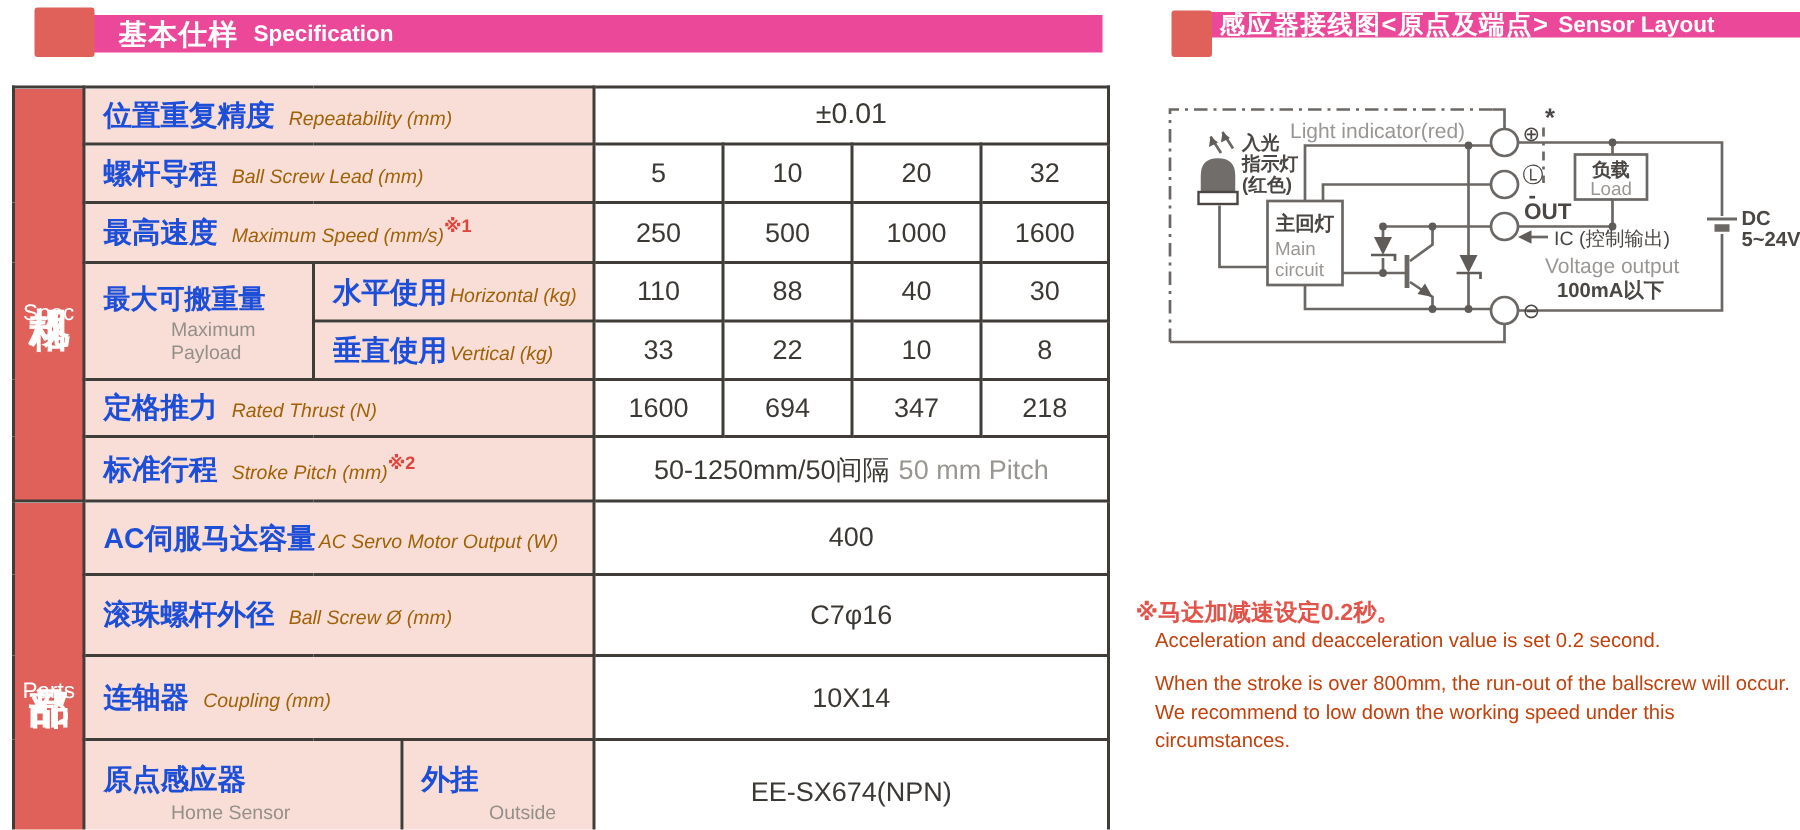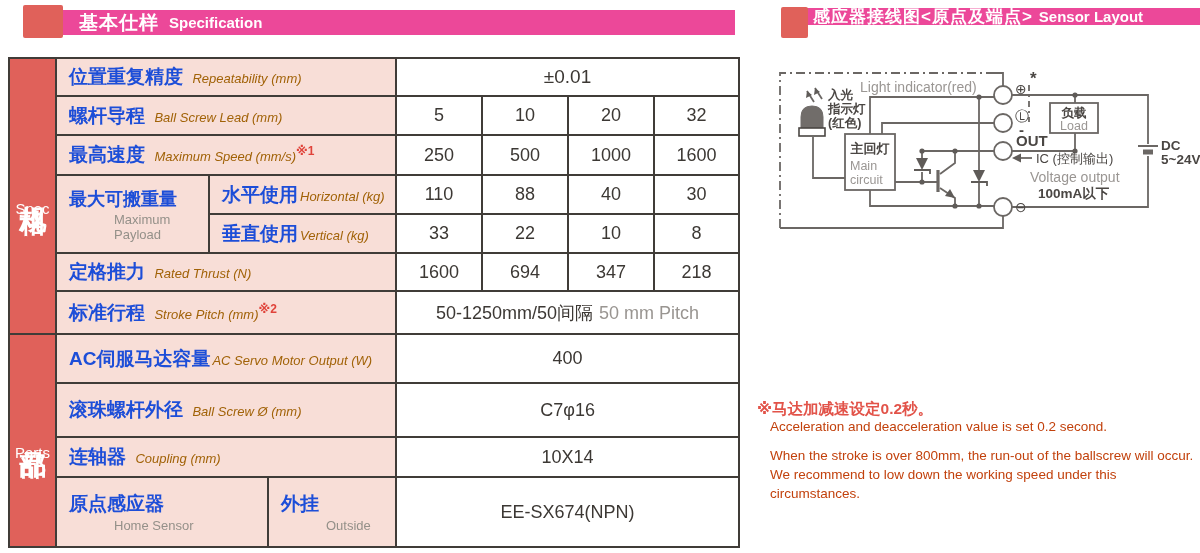--- a/index.html
+++ b/index.html
@@ -24,21 +24,21 @@
   .red-en { color:#fff; font-size:15px; margin-top:6px; }
   td.label { background:#f8ded7; padding-left:12px; vertical-align:middle; }
   td.label .zh { font-size:19px; font-weight:bold; color:#1d4ed8; }
   td.label .en { font-size:13px; color:#a16207; margin-left:5px;font-style:italic; }
   td.label .en-block { display:block; font-size:13px; color:#949089; margin-top:1px;margin-left:45px; }
   sup.ref { color:#e0433a; font-size:12px; font-weight:bold; }
   td.value { background:#fff; text-align:center; vertical-align:middle;
              font-size:18px; color:#3c3834; }
   td.value .gray { color:#999591; margin-left:6px; }
   tr.h38{height:38px} tr.h39{height:39px} tr.h40{height:40px} tr.h43{height:43px}
-  tr.h49{height:49px} tr.h54{height:54px} tr.h55{height:70px} tr.h56{height:40px}
+  tr.h49{height:49px} tr.h54{height:54px} tr.h55{height:70px} tr.h56{height:56px}
 
   
   .note-zh { color:#e25349; font-weight:bold; font-size:15.5px; line-height:1.25; }
   .note-en { color:#c2410c; font-size:13.5px; line-height:1.4; margin-left:13px; }
   .note + .note { margin-top:10px; }
 
   
   svg text { font-family:"Liberation Sans","DejaVu Sans",sans-serif; }
   .dk { fill:#4a4643; } .gy { fill:#9a9693; }
 </style>

